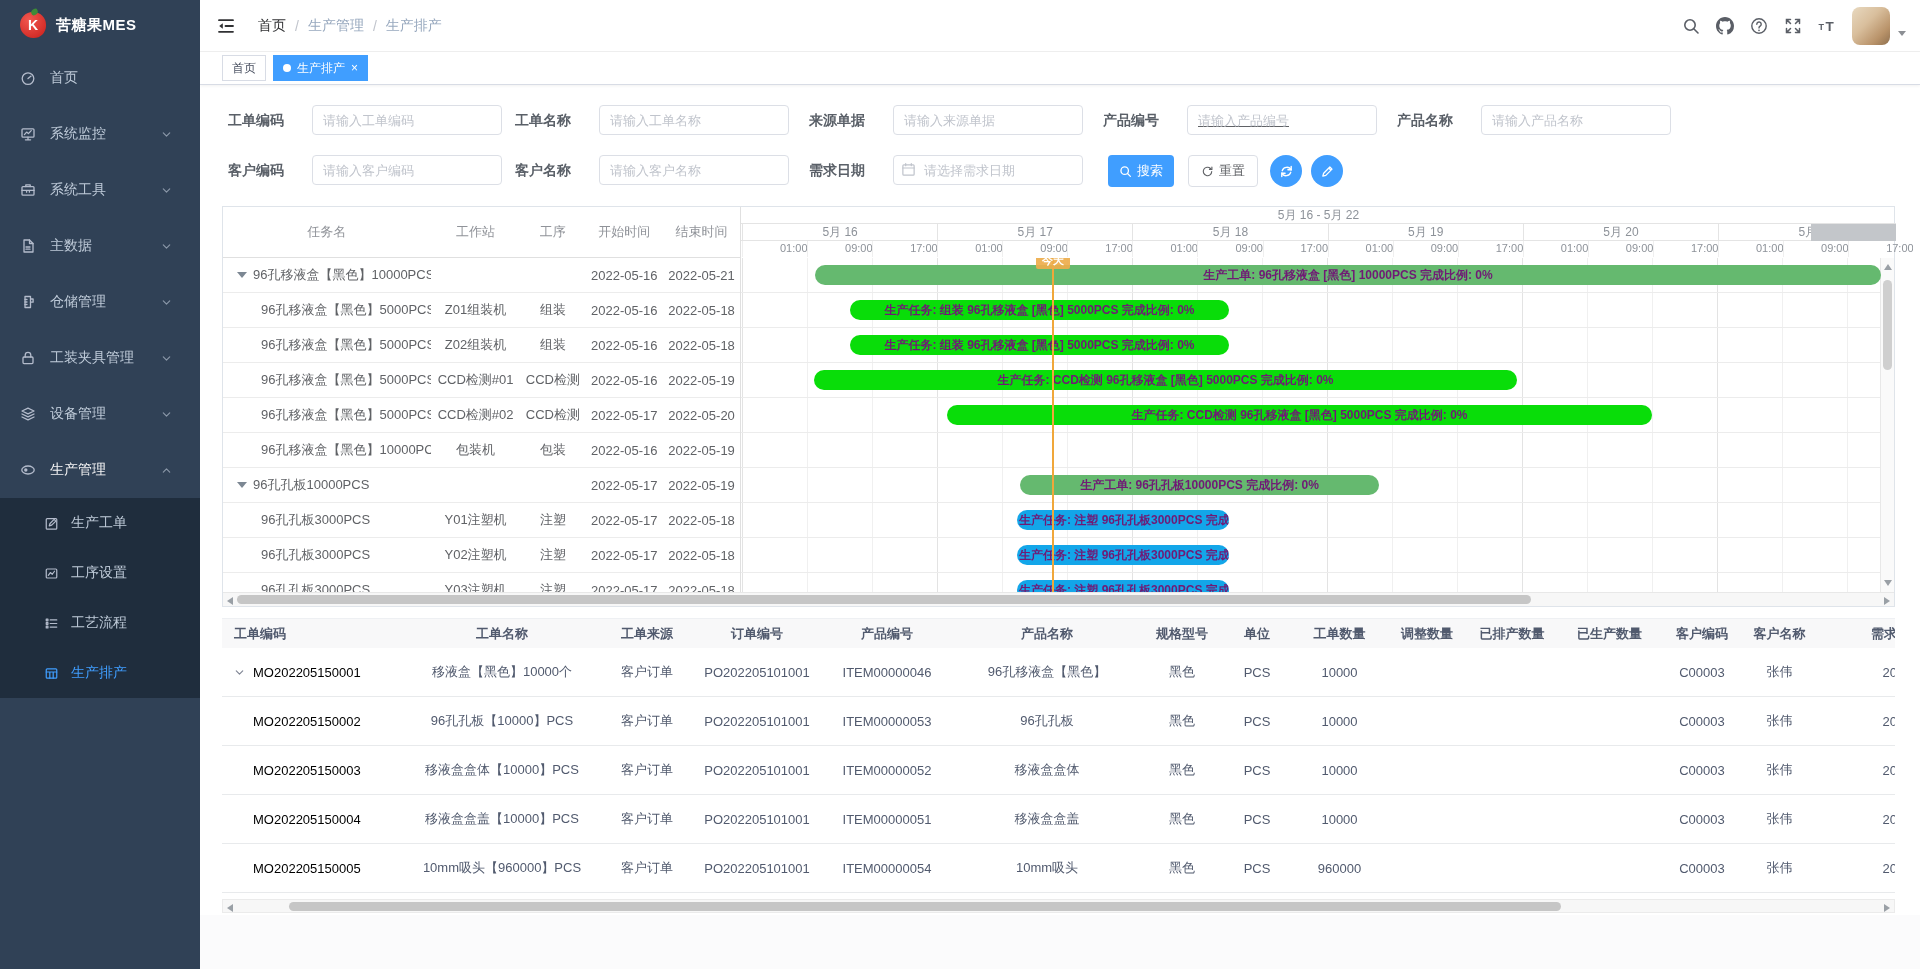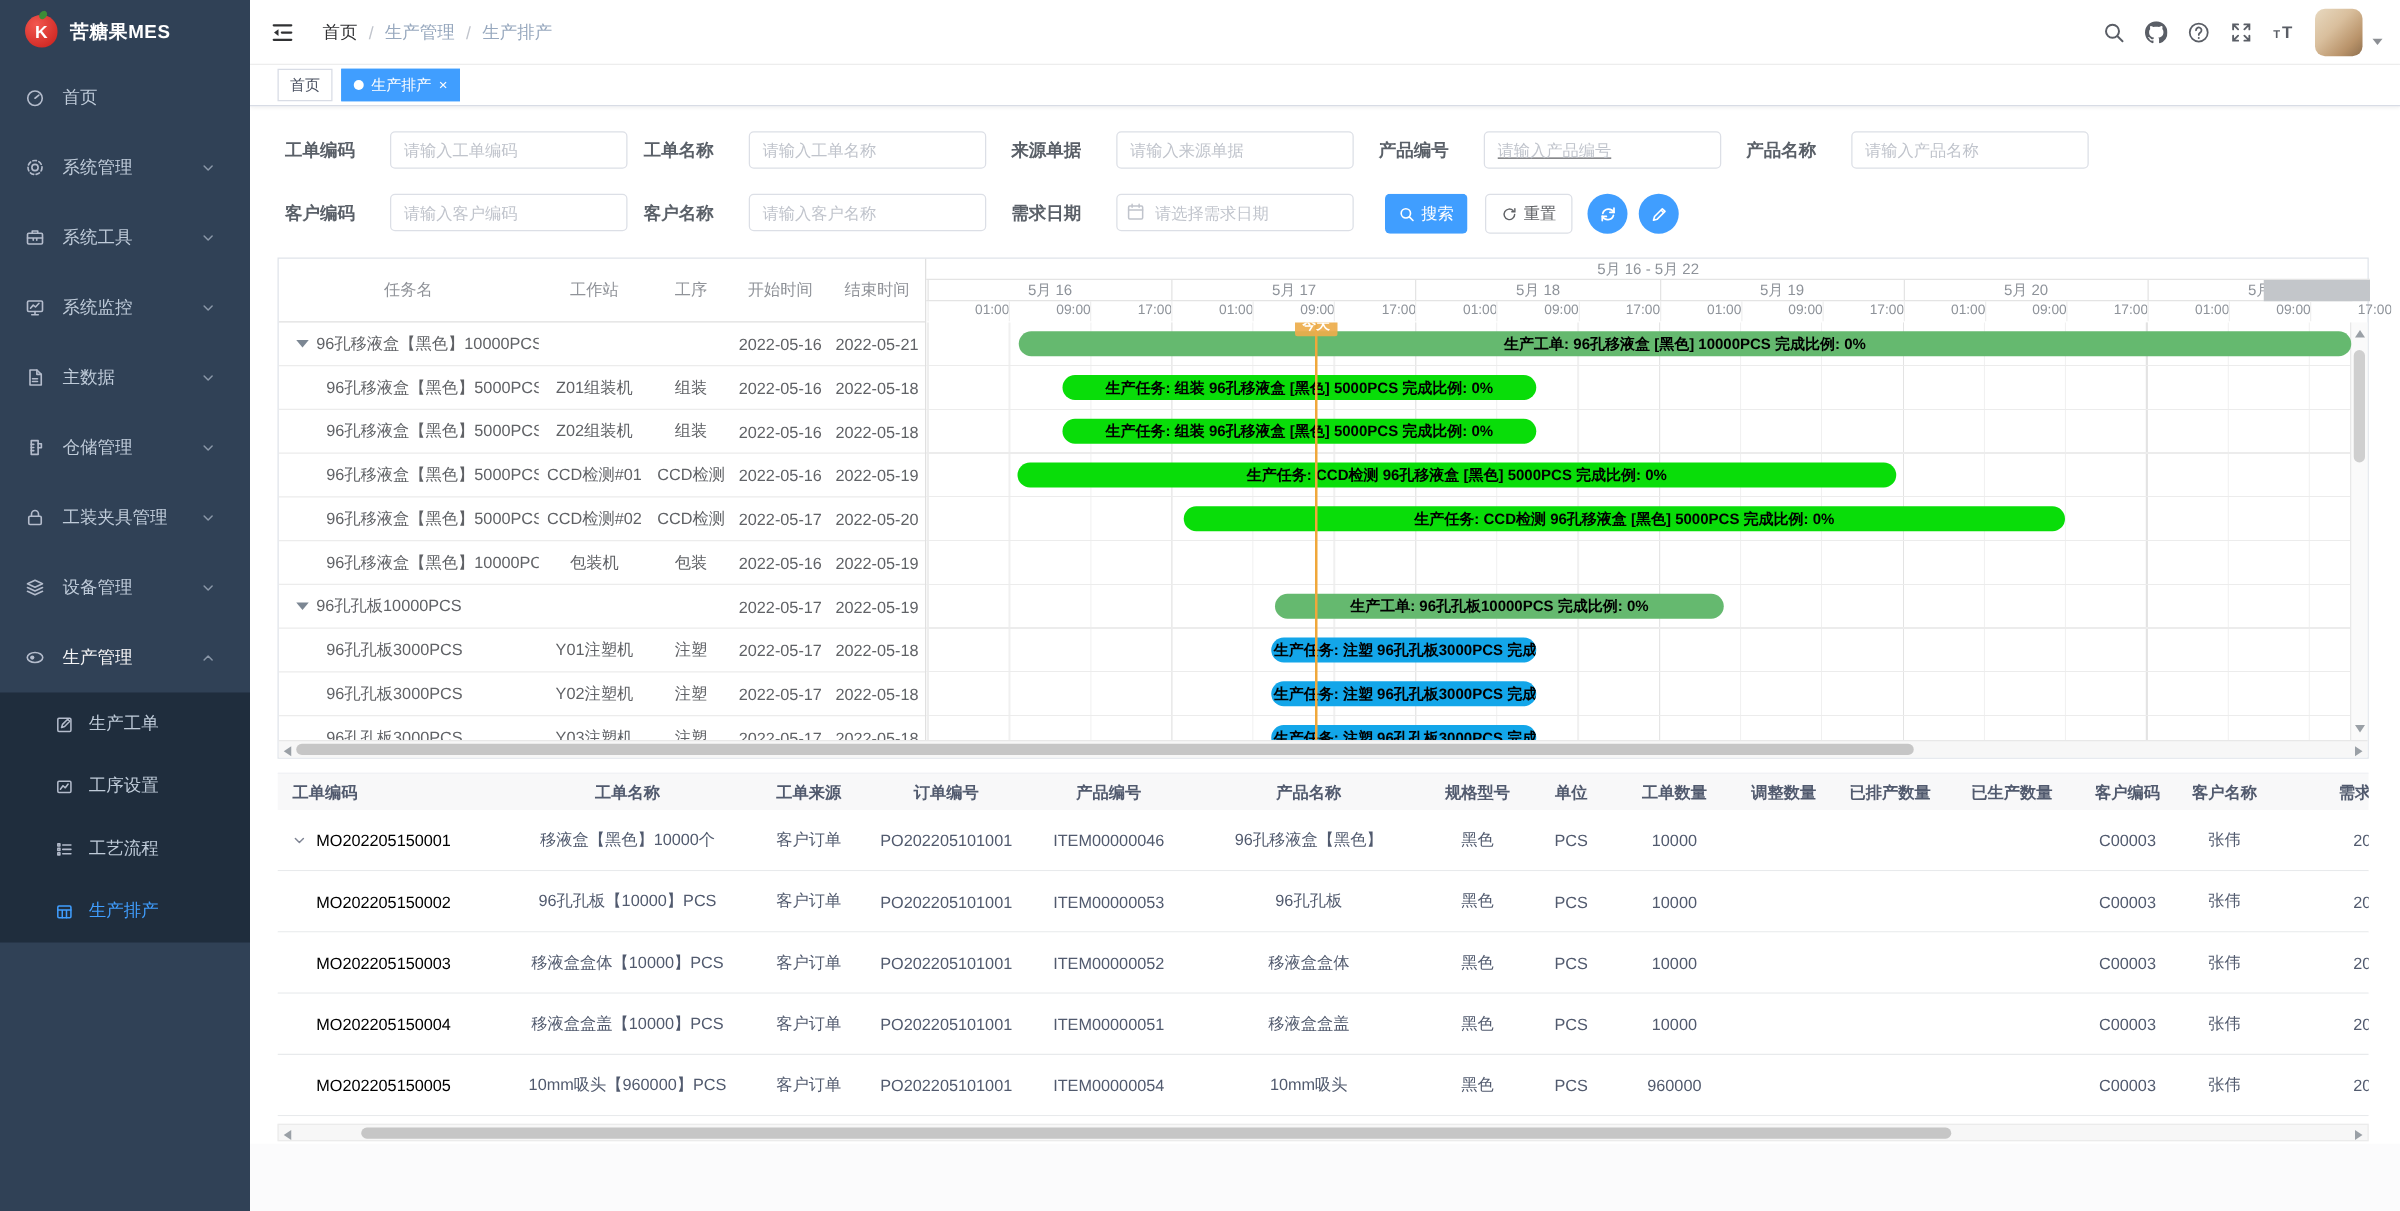--- a/index.html
+++ b/index.html
@@ -78,21 +78,21 @@
   .g-day { position:absolute; top:0; height:17px; line-height:16px; text-align:center; border-left:1px solid #e4e4e4; font-size:12px; overflow:hidden; white-space:nowrap; }
   #g-daygray { position:absolute; top:0; left:1070px; width:85px; height:17px; background:#c3c6ca; }
   #g-hours { position:relative; height:16px; width:1141px; }
   .g-hour { position:absolute; top:0; height:16px; line-height:15px; text-align:center; border-left:1px solid #efefef; font-size:11px; overflow:hidden;padding-left:37px; }
   #g-canvas { position:absolute; left:518px; top:51px; width:1141px; height:334px; overflow:hidden;
      background:
        repeating-linear-gradient(to bottom, transparent 0px, transparent 34px, #ececec 34px, #ececec 35px),
        repeating-linear-gradient(to right, #e3e3e3 0px, #e3e3e3 1px, transparent 1px, transparent 195px),
        repeating-linear-gradient(to right, #f0f0f0 0px, #f0f0f0 1px, transparent 1px, transparent 65px);
      background-position: 0 0, 1px 0, 1px 0; }
-  .g-bar { position:absolute; height:20px; border-radius:10px; color:#000000; font-size:12px; font-weight:bold;
+  .g-bar { position:absolute; height:20px; border-radius:10px; color:#701a75; font-size:12px; font-weight:bold;
      display:flex; align-items:center; justify-content:center; white-space:nowrap; overflow:hidden; z-index:2; cursor:pointer; }
   .g-bar.bar-group { background:#65b96f; }
   .g-bar.bar-task { background:#09dd09; }
   .g-bar.bar-blue { background:#13a6e9; justify-content:flex-start; padding-left:2px; }
   #today-line { position:absolute; left:311px; top:0; width:2px; height:334px; background:#f0a73a; z-index:4; }
   #today-badge { position:absolute; left:295px; top:-6px; width:34px; height:17px; background:rgba(237,172,75,.92); color:#fff;
      font-size:11px; font-weight:bold; text-align:center; line-height:17px; border-radius:2px; z-index:5; }
   
   #g-vscroll { position:absolute; right:0; top:51px; width:14px; height:334px; background:#fafafa; border-left:1px solid #e8e8e8; }
   #g-vthumb { position:absolute; left:2px; top:22px; width:9px; height:90px; background:#cfcfcf; border-radius:5px; cursor:pointer; }
@@ -139,53 +139,39 @@
             <svg viewBox="0 0 16 16" stroke="currentColor" fill="none" stroke-width="1.3" stroke-linecap="round" stroke-linejoin="round">
               <circle cx="8" cy="8.6" r="5.8"></circle>
               <path d="M8 8.6l3.1-2.5"></path>
             </svg>
           </span>
           <span class="mi-label">首页</span>
         </div>
         <div class="menu-item">
           <span class="icon">
             <svg viewBox="0 0 16 16" stroke="currentColor" fill="none" stroke-width="1.3" stroke-linecap="round" stroke-linejoin="round">
-              <circle cx="8" cy="8" r="2.5"></circle>
-              <circle cx="8" cy="8" r="5.6" stroke-dasharray="2.9 2.0"></circle>
-            </svg>
-          </span>
-          <span class="mi-label">系统管理</span>
+              <rect x="2" y="2.8" width="12" height="8.4" rx="1"></rect>
+              <path d="M8 11.2v2.6M5.4 13.8h5.2M4.4 8.6l2.2-2.5 1.8 1.5 2.8-3"></path>
+            </svg>
+          </span>
+          <span class="mi-label">系统监控</span>
           <span class="icon arr">
             <svg viewBox="0 0 12 12" stroke="currentColor" fill="none" stroke-width="1.3" stroke-linecap="round" stroke-linejoin="round">
               <path d="M2.5 4.2L6 7.7l3.5-3.5"></path>
             </svg>
           </span>
         </div>
         <div class="menu-item">
           <span class="icon">
             <svg viewBox="0 0 16 16" stroke="currentColor" fill="none" stroke-width="1.3" stroke-linecap="round" stroke-linejoin="round">
               <rect x="2" y="4.6" width="12" height="8.6" rx="1"></rect>
               <path d="M5.8 4.6V2.8h4.4v1.8M2 8.4h12M6.6 8.4v1.8M9.4 8.4v1.8"></path>
             </svg>
           </span>
           <span class="mi-label">系统工具</span>
-          <span class="icon arr">
-            <svg viewBox="0 0 12 12" stroke="currentColor" fill="none" stroke-width="1.3" stroke-linecap="round" stroke-linejoin="round">
-              <path d="M2.5 4.2L6 7.7l3.5-3.5"></path>
-            </svg>
-          </span>
-        </div>
-        <div class="menu-item">
-          <span class="icon">
-            <svg viewBox="0 0 16 16" stroke="currentColor" fill="none" stroke-width="1.3" stroke-linecap="round" stroke-linejoin="round">
-              <rect x="2" y="2.8" width="12" height="8.4" rx="1"></rect>
-              <path d="M8 11.2v2.6M5.4 13.8h5.2M4.4 8.6l2.2-2.5 1.8 1.5 2.8-3"></path>
-            </svg>
-          </span>
-          <span class="mi-label">系统监控</span>
           <span class="icon arr">
             <svg viewBox="0 0 12 12" stroke="currentColor" fill="none" stroke-width="1.3" stroke-linecap="round" stroke-linejoin="round">
               <path d="M2.5 4.2L6 7.7l3.5-3.5"></path>
             </svg>
           </span>
         </div>
         <div class="menu-item">
           <span class="icon">
             <svg viewBox="0 0 16 16" stroke="currentColor" fill="none" stroke-width="1.3" stroke-linecap="round" stroke-linejoin="round">
               <path d="M4 2h5.5L13 5.5V14H4z"></path>

